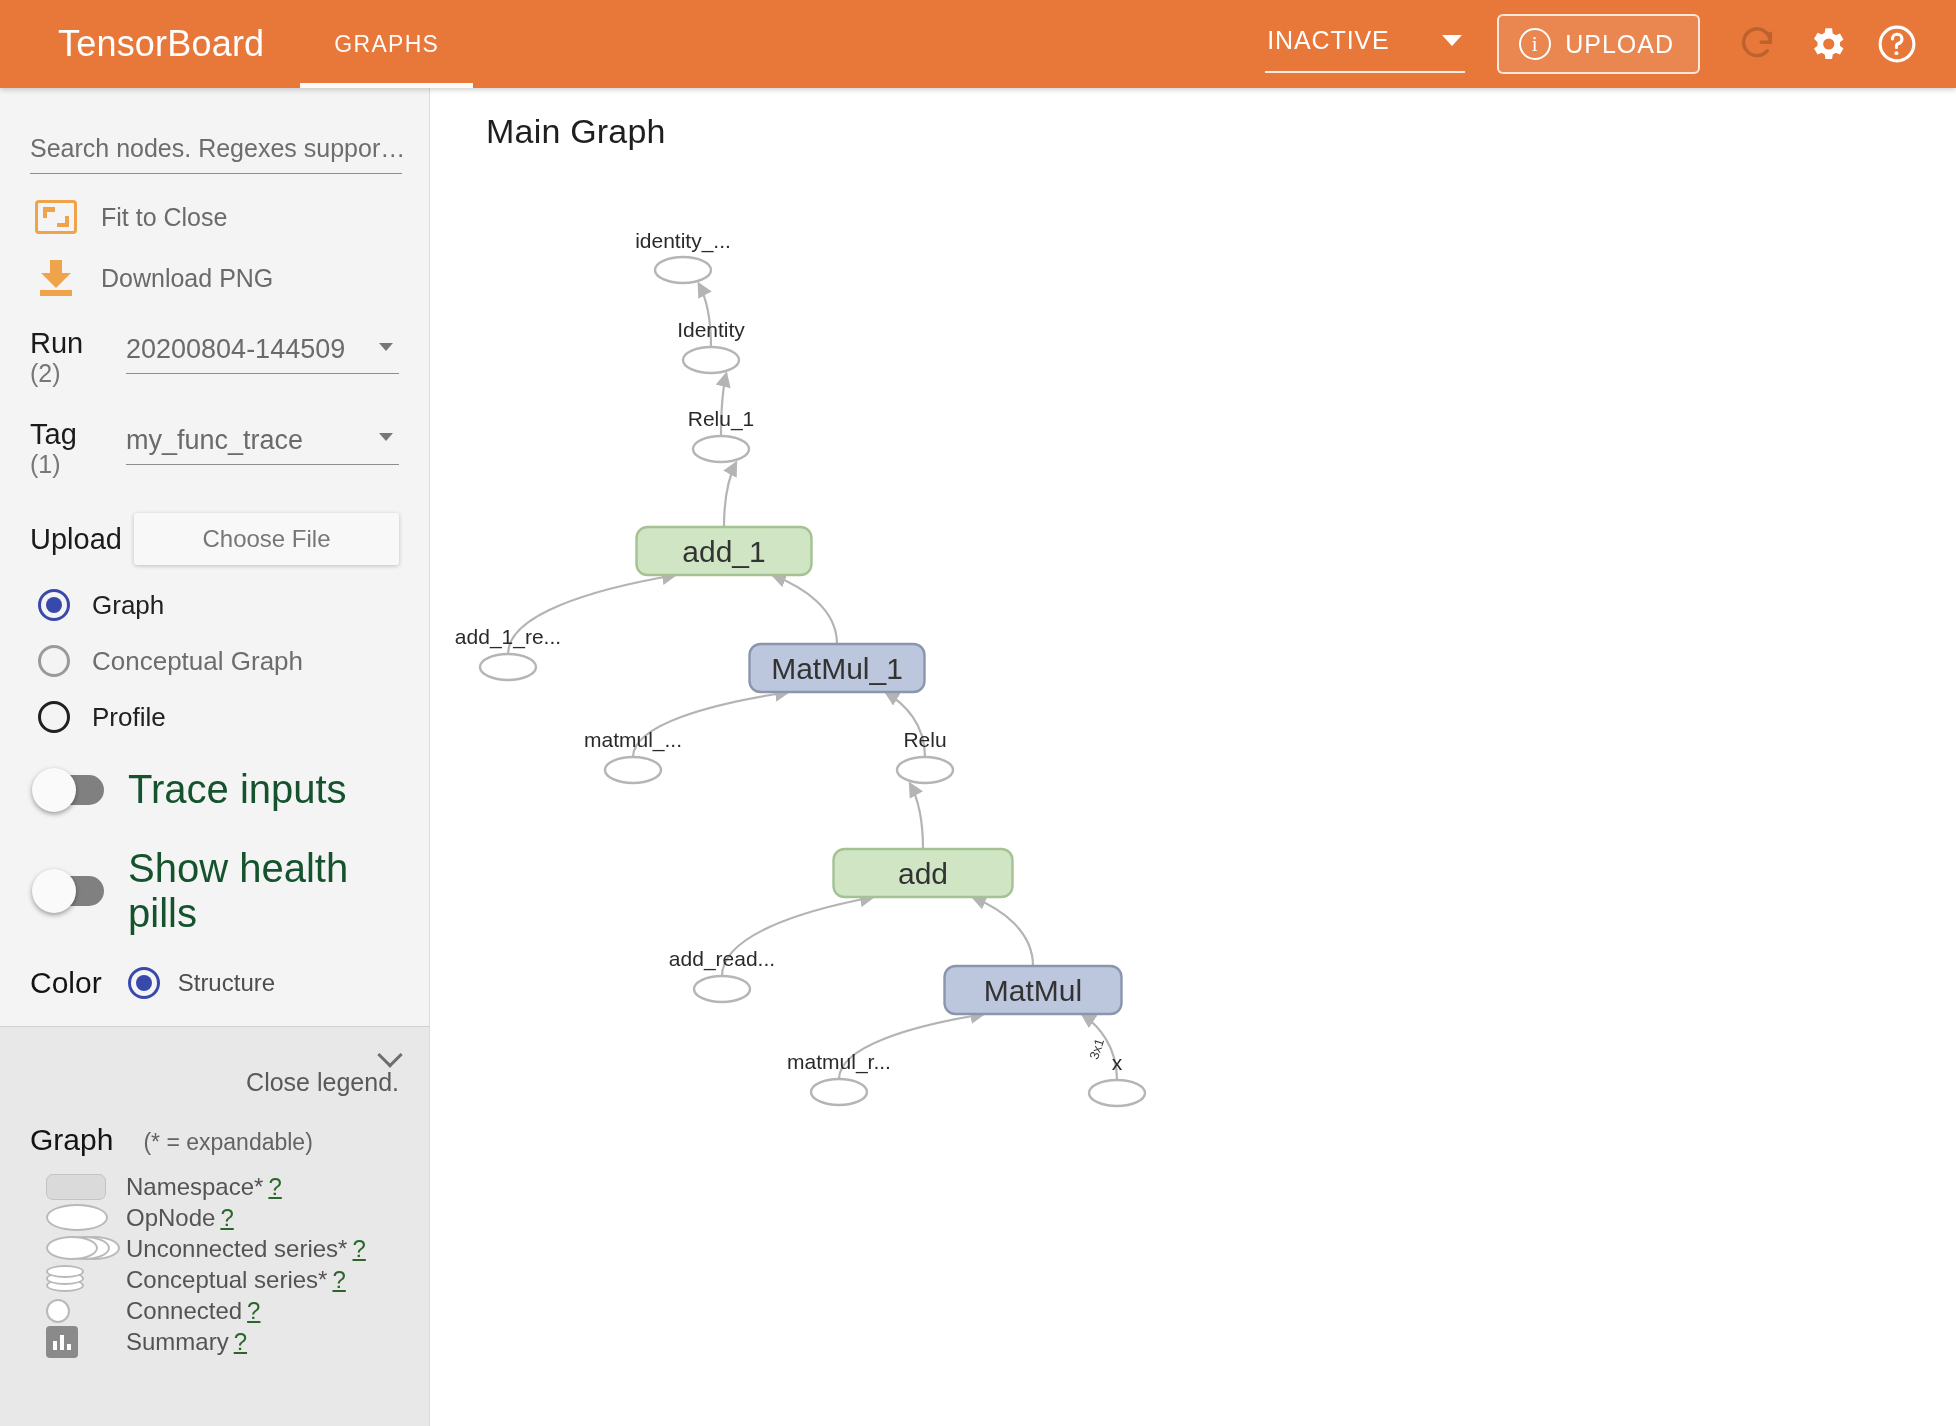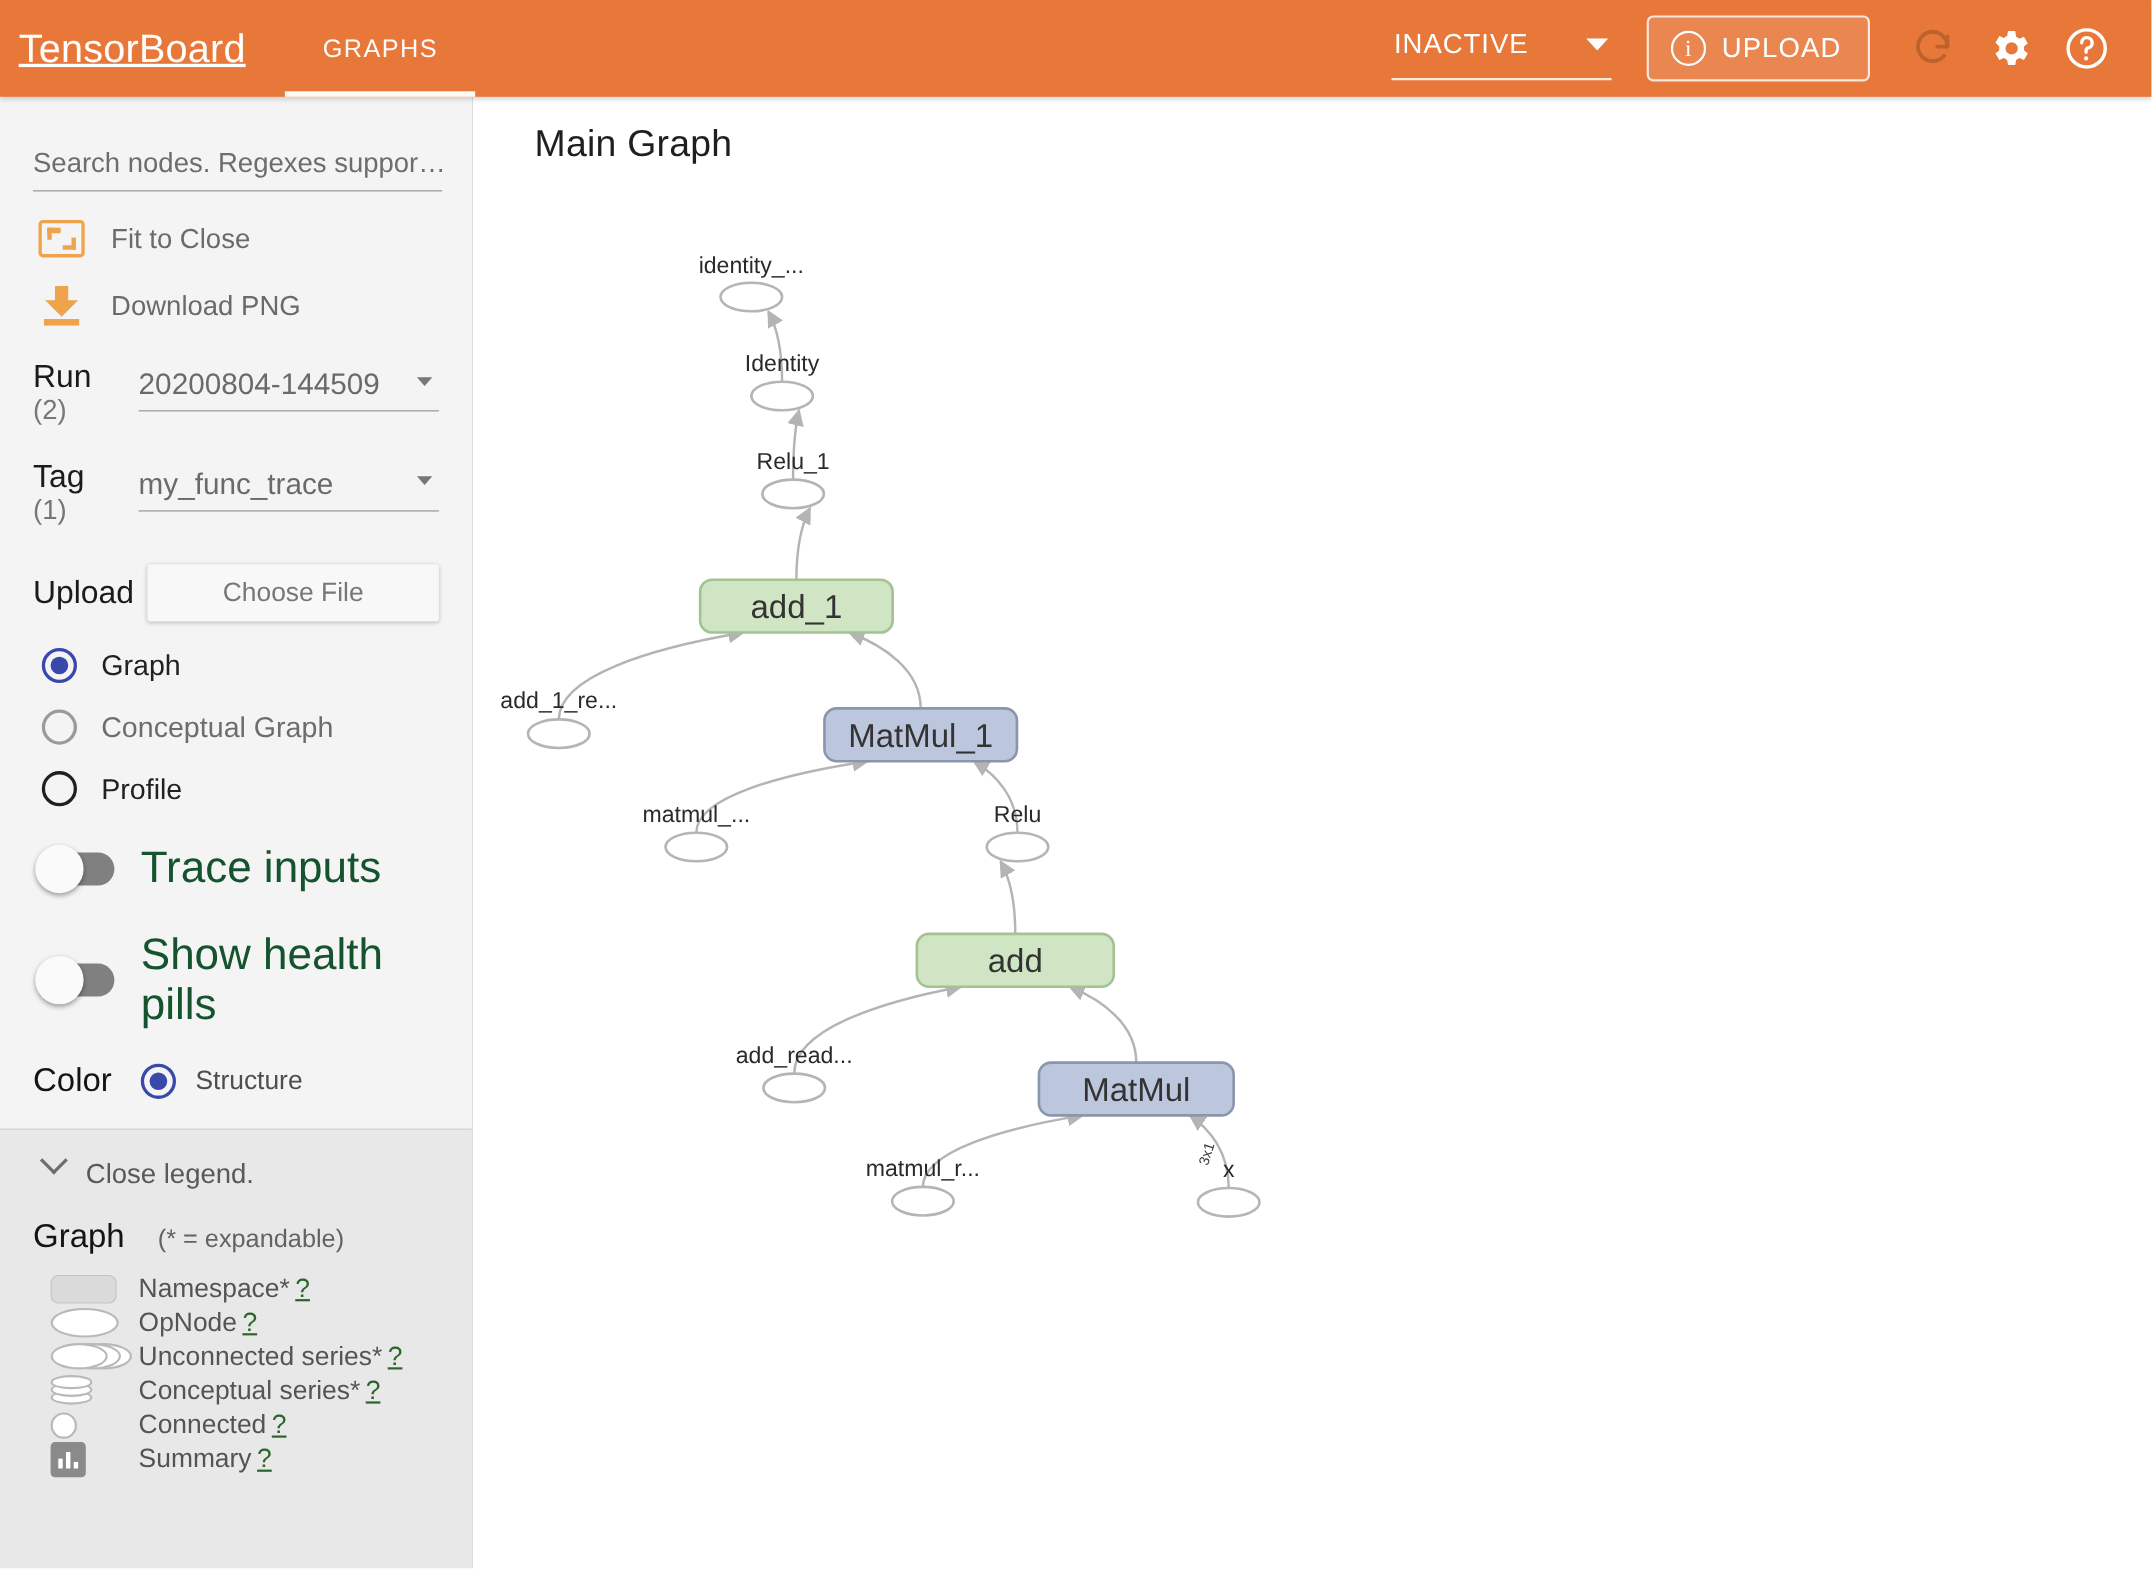--- a/index.html
+++ b/index.html
@@ -13,21 +13,21 @@
   
   .header {
     height: 88px; min-height: 88px;
     background: #e8773a;
     display: flex; align-items: center;
     position: relative; z-index: 5;
     box-shadow: 0 2px 5px rgba(0,0,0,.18);
   }
   .brand {
     color: #fff; font-size: 36px; letter-spacing: .2px;
-    padding-left: 17px; padding-right: 36px; white-space: nowrap; text-decoration: underline;
+    padding-left: 58px; padding-right: 36px; white-space: nowrap;
   }
   .tabs { display: flex; height: 100%; align-items: stretch; }
   .tab {
     position: relative; display: flex; align-items: center; justify-content: center;
     color: #ffffff; font-size: 23px; letter-spacing: 1.3px;
     padding: 0 34px; cursor: pointer; opacity: .97;
   }
   .tab.active::after {
     content: ""; position: absolute; left: 0; right: 0; bottom: 0;
     height: 5px; background: #ffffff;
@@ -154,21 +154,21 @@
     border-radius: 50%; background: #fafafa; box-shadow: 0 2px 5px rgba(0,0,0,.38);
   }
   .toggle-label { font-size: 40px; color: #14532d; }
 
   .color-row { display: flex; align-items: center; gap: 18px; margin-top: 30px; padding-bottom: 26px; }
   .color-label { font-size: 30px; color: #141414; }
   .color-opt-label { font-size: 24px; color: #4e4e4e; }
 
   
   .legend { background: #e8e8e8; border-top: 1px solid #d2d2d2; padding: 0 30px 6px 30px; flex: 1 1 auto; }
-  .legend-close { display: flex; align-items: flex-start; gap: 20px; padding: 26px 0 6px 10px; cursor: pointer; }
+  .legend-close { display: flex; align-items: flex-end; gap: 4px; padding: 26px 0 6px 10px; cursor: pointer; flex-direction: column; }
   .chev-down {
     width: 18px; height: 18px; border-right: 3px solid #6e6e6e; border-bottom: 3px solid #6e6e6e;
     transform: rotate(45deg); margin-top: -7px; flex: 0 0 auto;
   }
   .legend-close-label { font-size: 25px; color: #595959; }
   .legend-head { display: flex; align-items: baseline; gap: 30px; margin-top: 20px; }
   .legend-title { font-size: 30px; color: #141414; }
   .legend-sub { font-size: 23px; color: #636363; }
   .legend-list { margin-top: 14px; }
   .legend-item { display: flex; align-items: center; height: 31px; }

